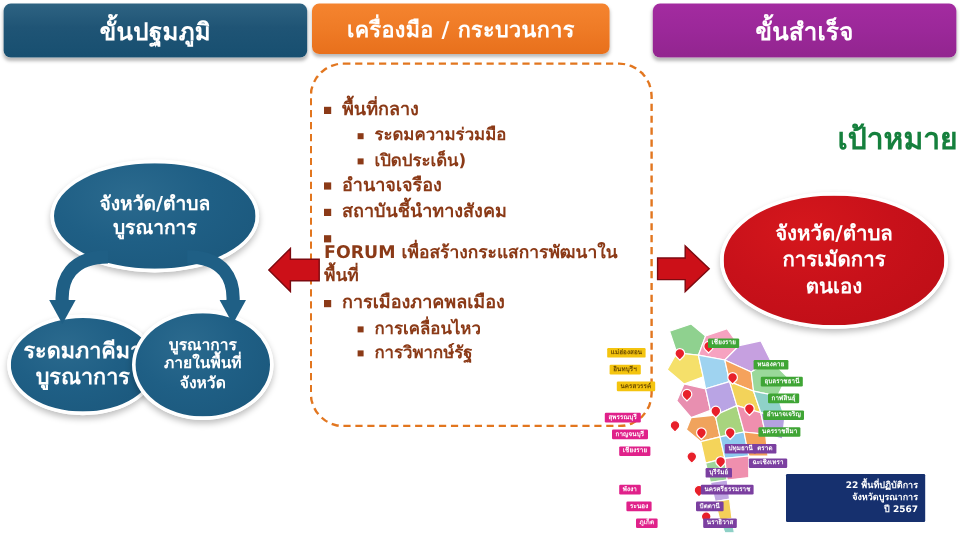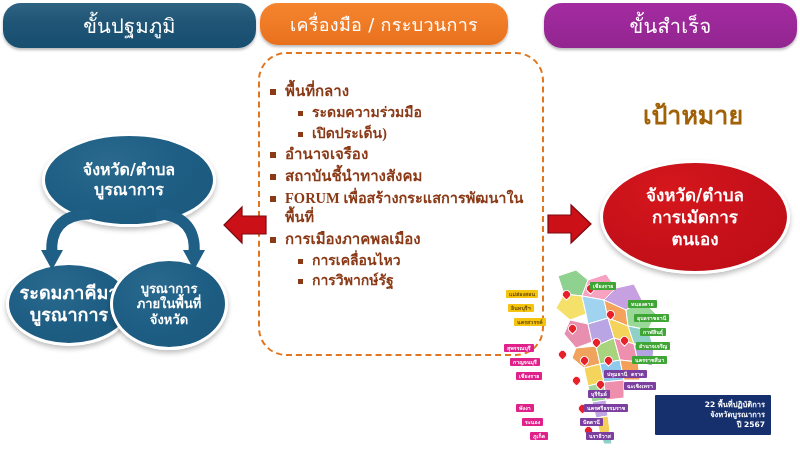--- a/index.html
+++ b/index.html
@@ -9,22 +9,22 @@
     font-family:"DejaVu Sans","Liberation Sans",sans-serif;
     overflow:hidden;
     position:relative;
   }
   #stage{position:absolute;left:0;top:0;width:800px;height:450px;}
 
   
   .banner{
     position:absolute;
     display:flex;align-items:center;justify-content:center;
-    color:#ffffff;font-weight:normal;
-    border-radius:18px;
+    color:#ffffff;font-weight:bold;
+    border-radius:6px;
     box-shadow:0 2px 3px rgba(0,0,0,.28);
     text-align:center;
     letter-spacing:.3px;
   }
   #banner-left{
     left:3px;top:3px;width:253px;height:45px;
     font-size:20px;
     background:linear-gradient(180deg,#2e6382 0%,#1f5475 45%,#174f70 100%);
   }
   #banner-mid{
@@ -44,28 +44,27 @@
     border:2px dashed #e2761f;
     border-radius:28px;
     background:transparent;
   }
   #center-list{
     position:absolute;left:270px;top:82px;width:268px;
     color:#8b3a17;
     font-weight:bold;
     font-size:15px;
     line-height:1.33;
-    font-family:Liberation Serif, serif;
   }
   #center-list .li{
     display:flex;align-items:flex-start;
     margin:0 0 2px 0;
   }
   #center-list .li.sub{margin-left:28px;font-size:14px;}
-  #center-list .li.forum{font-size:14.5px;}
+  #center-list .li.forum{font-size:14.5px;flex-direction:column;}
   .bullet{
     flex:0 0 auto;
     width:6px;height:6px;
     background:#8b3a17;
     margin:7px 9px 0 0;
   }
   .li.sub .bullet{width:5px;height:5px;margin-top:7px;}
   .li-text{flex:1 1 auto;}
 
   
@@ -90,22 +89,22 @@
     font-size:18px;line-height:1.25;
   }
   #oval-sub-2{
     left:110px;top:258px;width:112px;height:86px;
     font-size:13px;line-height:1.2;
   }
 
   
   #goal-title{
     position:absolute;left:588px;top:95px;width:210px;
-    text-align:center;
-    color:#a16207;font-weight:bold;font-size:25px;
+    text-align:right;
+    color:#15803d;font-weight:bold;font-size:25px;
     text-shadow:1px 1px 0 rgba(255,255,255,.9);
   }
   #oval-goal{
     left:600px;top:160px;width:184px;height:108px;
     font-size:17px;line-height:1.3;
     background:radial-gradient(ellipse at 36% 26%,#d5171c 0%,#c8111a 45%,#bb0d16 100%);
     border:3px solid #ffffff;
     color:#fff;
   }
 

